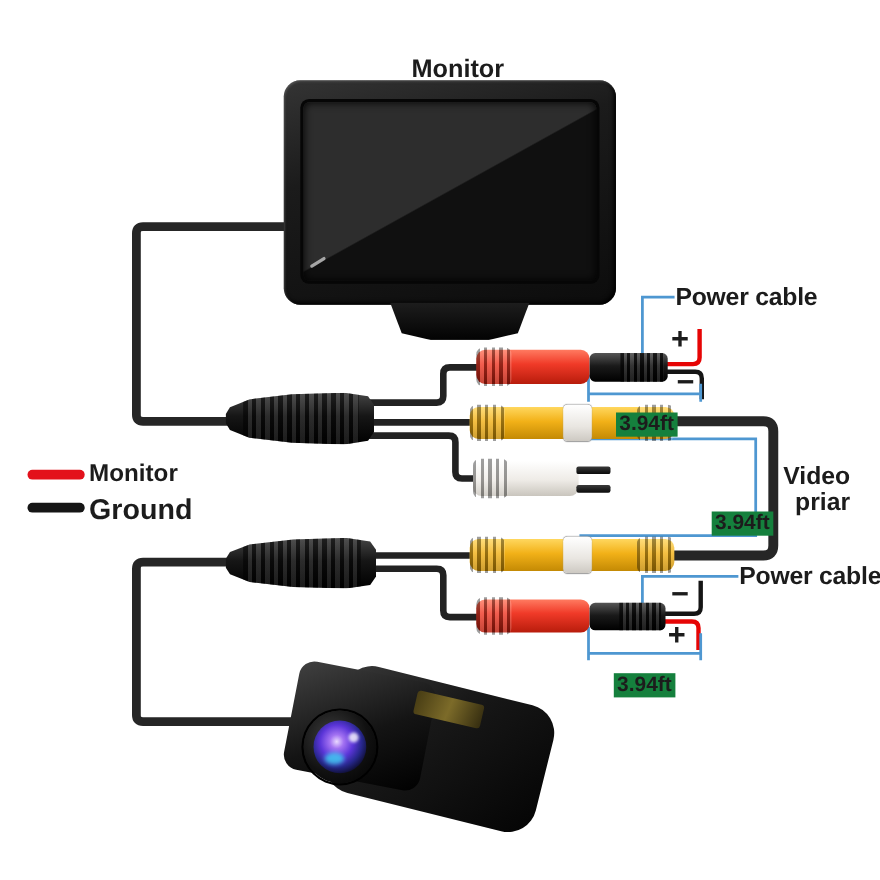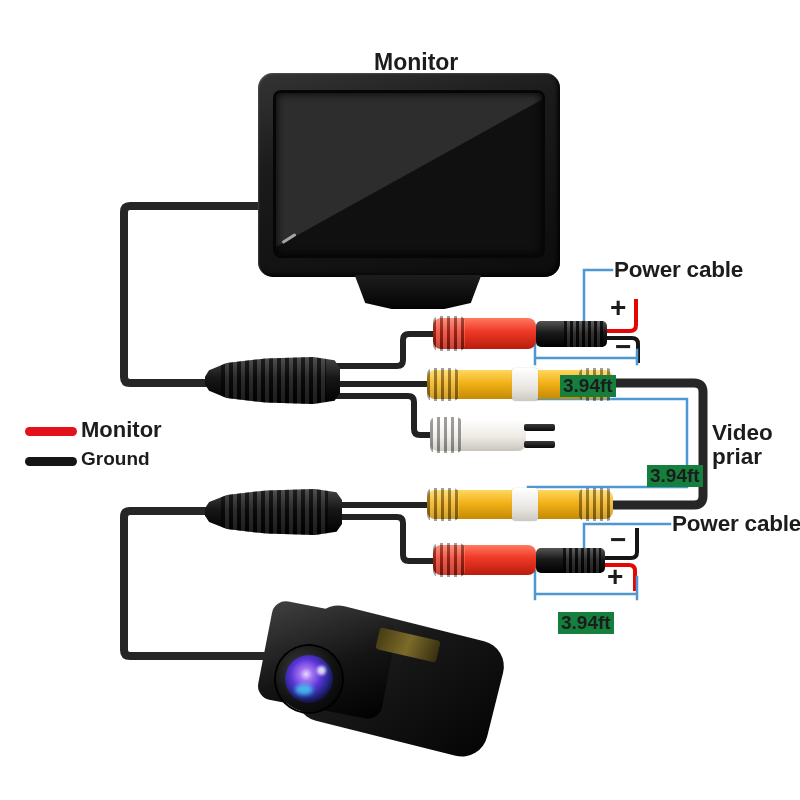--- a/index.html
+++ b/index.html
@@ -81,38 +81,38 @@
     background:#3fd4f2;filter:blur(2px);opacity:.8;}
   #cam-lens-glint{left:317px;top:666px;width:9px;height:9px;border-radius:50%;z-index:5;
     background:#fff;filter:blur(1.5px);opacity:.8;}
 
   
   .lbl{z-index:6;font-weight:600;white-space:nowrap;}
   #lbl-monitor{left:374px;top:49px;font-size:23px;}
   #lbl-power-top{left:614px;top:257px;font-size:22.5px;letter-spacing:-.2px;}
   #lbl-power-bottom{left:672px;top:511px;font-size:22.5px;letter-spacing:-.2px;}
   #lbl-av{left:476px;top:400px;font-size:19px;letter-spacing:-.3px;}
-  #lbl-video{left:712px;top:421px;font-size:22.5px;line-height:23.5px;}
+  #lbl-video{left:712px;top:421px;font-size:22.5px;line-height:23.5px;text-align:right;}
   #lbl-video span{position:static;display:block;}
   .len{font-size:19px;background:#15803d;padding:0 3px;margin-top:28px;}
   #len-top{left:560px;top:347px;}
   #len-mid{left:647px;top:437px;}
   #len-bottom{left:558px;top:584px;}
   .sign{z-index:6;font-weight:700;font-size:28px;}
   #sign-plus-top{left:610px;top:292px;}
   #sign-minus-top{left:615px;top:331px;}
   #sign-minus-bottom{left:610px;top:524px;}
   #sign-plus-bottom{left:607px;top:561px;}
 
   
   .swatch{width:52px;height:9px;border-radius:5px;z-index:6;}
   #swatch-positive{left:25px;top:427px;}
   #swatch-ground{left:25px;top:457px;}
   #lbl-positive{left:81px;top:417px;font-size:22px;}
-  #lbl-ground{left:81px;top:448px;font-size:19px;}
+  #lbl-ground{left:81px;top:448px;font-size:26px;}
 </style>
 </head>
 <body>
 
 <div id="canvas">
 
   <svg id="wires" viewBox="0 0 800 800" xmlns="http://www.w3.org/2000/svg">
     <path class="w8" d="M258 206 L130 206 Q124 206 124 212 L124 377 Q124 383 130 383 L208 383"></path>
     <path class="w8" d="M208 511 L130 511 Q124 511 124 517 L124 650 Q124 656 130 656 L266 656"></path>
     <path class="w9" d="M612 383 L694 383 Q703 383 703 392 L703 496 Q703 505 694 505 L612 505"></path>

